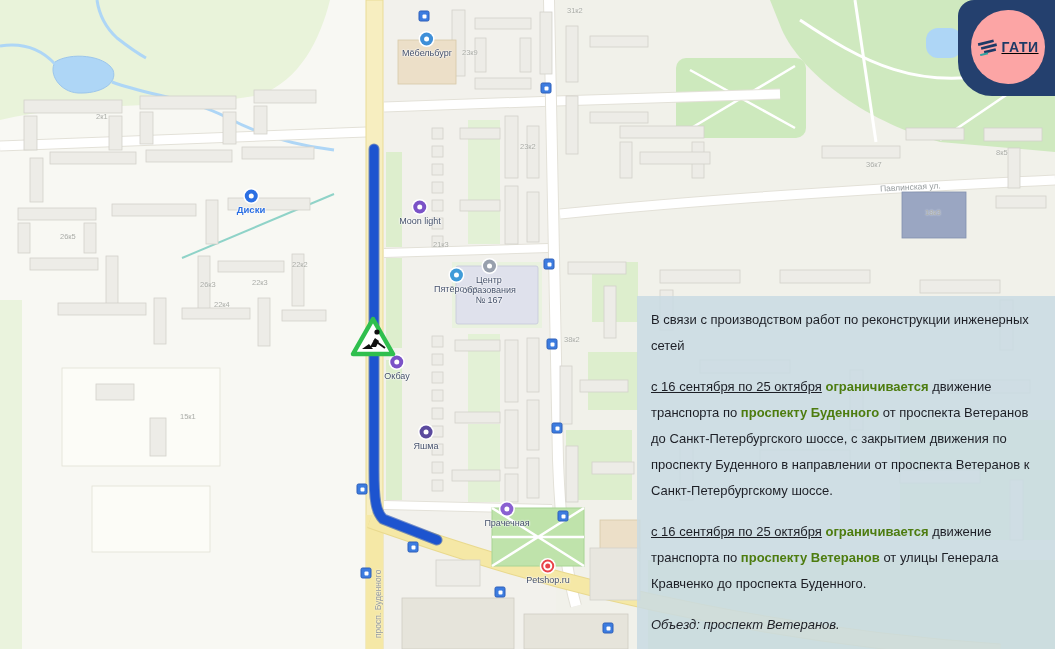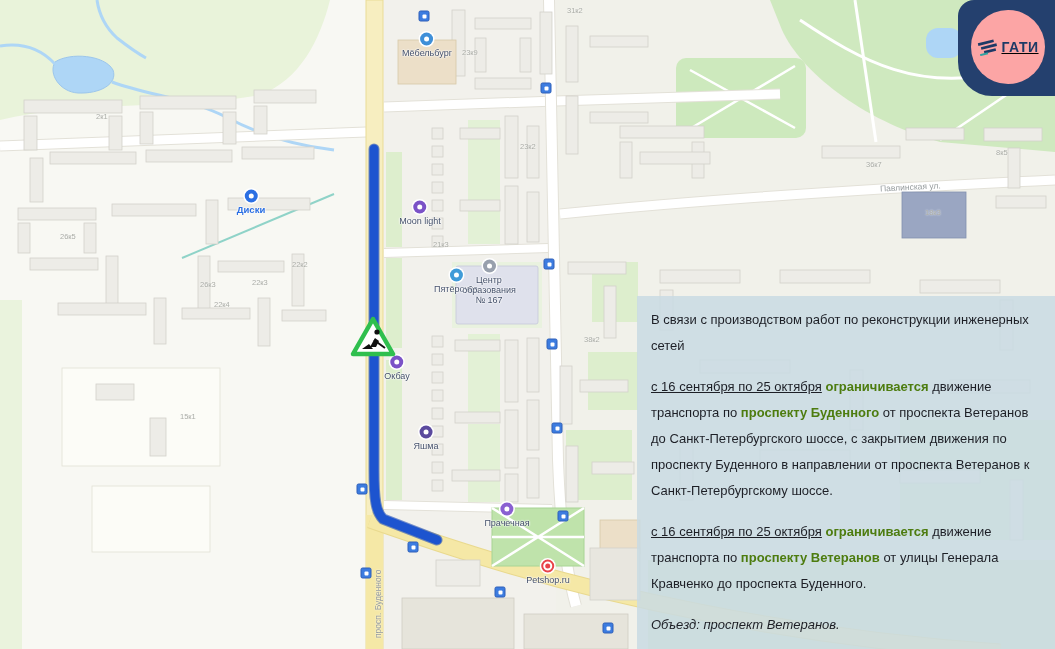--- a/index.html
+++ b/index.html
@@ -307,21 +307,21 @@
   <span class="bld-label" style="left:252px;top:278px;">22к3</span>
   <span class="bld-label" style="left:214px;top:300px;">22к4</span>
   <span class="bld-label" style="left:60px;top:232px;">26к5</span>
   <span class="bld-label" style="left:96px;top:112px;">2к1</span>
   <span class="bld-label" style="left:866px;top:160px;">36к7</span>
   <span class="bld-label" style="left:925px;top:208px;">18к3</span>
   <span class="bld-label" style="left:996px;top:148px;">8к5</span>
   <span class="bld-label" style="left:520px;top:142px;">23к2</span>
   <span class="bld-label" style="left:433px;top:240px;">21к3</span>
   <span class="bld-label" style="left:180px;top:412px;">15к1</span>
-  <span class="bld-label" style="left:584px;top:335px;">38к2</span>
+  <span class="bld-label" style="left:564px;top:335px;">38к2</span>
 
   <div id="panel">
     <p>
       <span>В связи с производством работ по реконструкции инженерных сетей</span>
     </p>
     <p>
       <span class="u">с 16 сентября по 25 октября</span><span> </span><span class="b">ограничивается</span><span> движение транспорта по </span><span class="b">проспекту Буденного</span><span> от проспекта Ветеранов до Санкт-Петербургского шоссе, с закрытием движения по проспекту Буденного в направлении от проспекта Ветеранов к Санкт-Петербургскому шоссе.</span>
     </p>
     <p>
       <span class="u">с 16 сентября по 25 октября</span><span> </span><span class="b">ограничивается</span><span> движение транспорта по </span><span class="b">проспекту Ветеранов</span><span> от улицы Генерала Кравченко до проспекта Буденного.</span>

